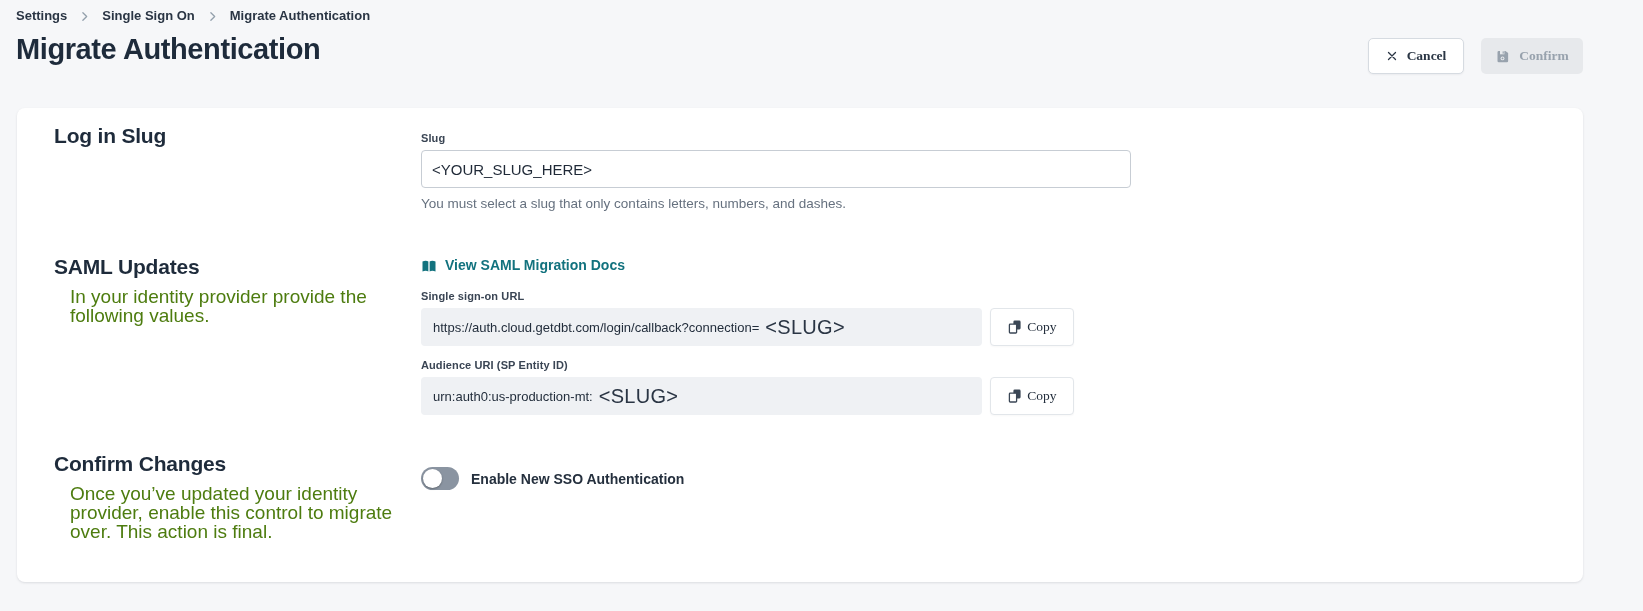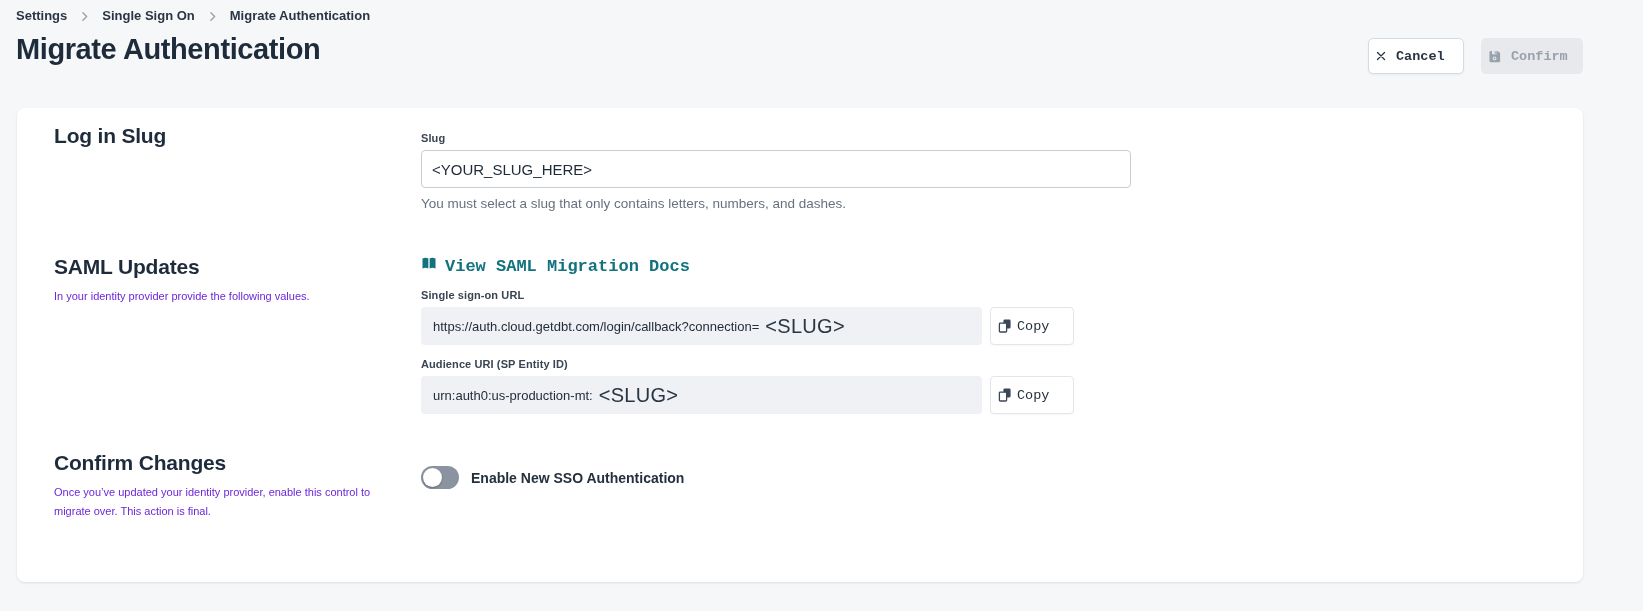--- a/index.html
+++ b/index.html
@@ -26,23 +26,23 @@
   .header {
     position: absolute; top: 33px; left: 16px; right: 60px;
     display: flex; justify-content: space-between; align-items: flex-start;
   }
   h1 {
     margin: 0; font-size: 29px; font-weight: 700;
     letter-spacing: -0.4px; color: #1E2B3B;
   }
   .actions { display: flex; gap: 17px; margin-top: 5px; }
   .btn {
-    display: inline-flex; align-items: center; justify-content: flex-start;
+    display: inline-flex; align-items: center; justify-content: center;
     gap: 9px; height: 36px; border-radius: 5px;
-    font-family: Liberation Mono, monospace; font-size: 13.5px; font-weight: 600;
+    font-family: Liberation Serif, serif; font-size: 13.5px; font-weight: 600;
     cursor: pointer; white-space: nowrap;
   }
   .btn.cancel {
     width: 96px; background: #FFFFFF; border: 1px solid #D6DBE1;
     color: #2A3544; box-shadow: 0 1px 2px rgba(16,24,40,.05);
   }
   .btn.confirm {
     width: 102px; background: #E7E9EC; border: none; color: #98A2AD;
     cursor: default;
   }
@@ -53,41 +53,41 @@
     width: 1566px; height: 474px;
     background: #FFFFFF; border-radius: 8px;
     box-shadow: 0 1px 3px rgba(16,24,40,.08), 0 1px 2px rgba(16,24,40,.04);
   }
   .row { display: grid; grid-template-columns: 367px 710px; padding-left: 37px; }
   .s1 { padding-top: 16px; }
   .s2 { margin-top: 44px; }
   .s3 { margin-top: 37px; }
 
   h2 { margin: 0; font-size: 21px; font-weight: 700; color: #1E2B3B; letter-spacing: -0.2px; }
-  .desc { margin: 8px 0 0; font-size: 11px; line-height: 19px; color: #6d28d9; }
+  .desc { margin: 8px 16px 0; font-size: 19px; line-height: 19px; color: #4d7c0f; }
   .desc.narrow { max-width: 340px; }
 
   .field-label {
     display: block; font-size: 11px; font-weight: 700;
     color: #3A4554; letter-spacing: 0.1px; margin-bottom: 6px;
   }
   .s1 .field-label { margin-top: 8px; }
   .field-label.mt { margin-top: 13px; }
 
   .text-input {
     width: 710px; height: 38px; border: 1px solid #C7CDD4; border-radius: 4px;
     padding: 0 10px; font-family: inherit; font-size: 15px; color: #1F2937;
     background: #FFFFFF; outline: none;
   }
   .help { margin: 8px 0 0; font-size: 13.5px; color: #66717F; }
 
   .docs-link {
-    display: inline-flex; align-items: flex-start; gap: 8px; margin-top: 2px;
-    font-size: 17px; font-weight: 700; color: #12727E;
-    text-decoration: none; cursor: pointer; font-family: Liberation Mono, monospace;
+    display: inline-flex; align-items: flex-end; gap: 8px; margin-top: 2px;
+    font-size: 14px; font-weight: 700; color: #12727E;
+    text-decoration: none; cursor: pointer;
   }
 
   .copy-row { display: flex; gap: 8px; }
   .readonly-field {
     width: 561px; height: 38px; background: #EFF1F4; border-radius: 4px;
     display: flex; align-items: center; gap: 6px; padding: 0 12px;
   }
   .readonly-field .val { font-size: 13px; color: #232E3C; }
   .slug-token { font-size: 20px; color: #2A3544; letter-spacing: 0.3px; }
   .btn.copy {

